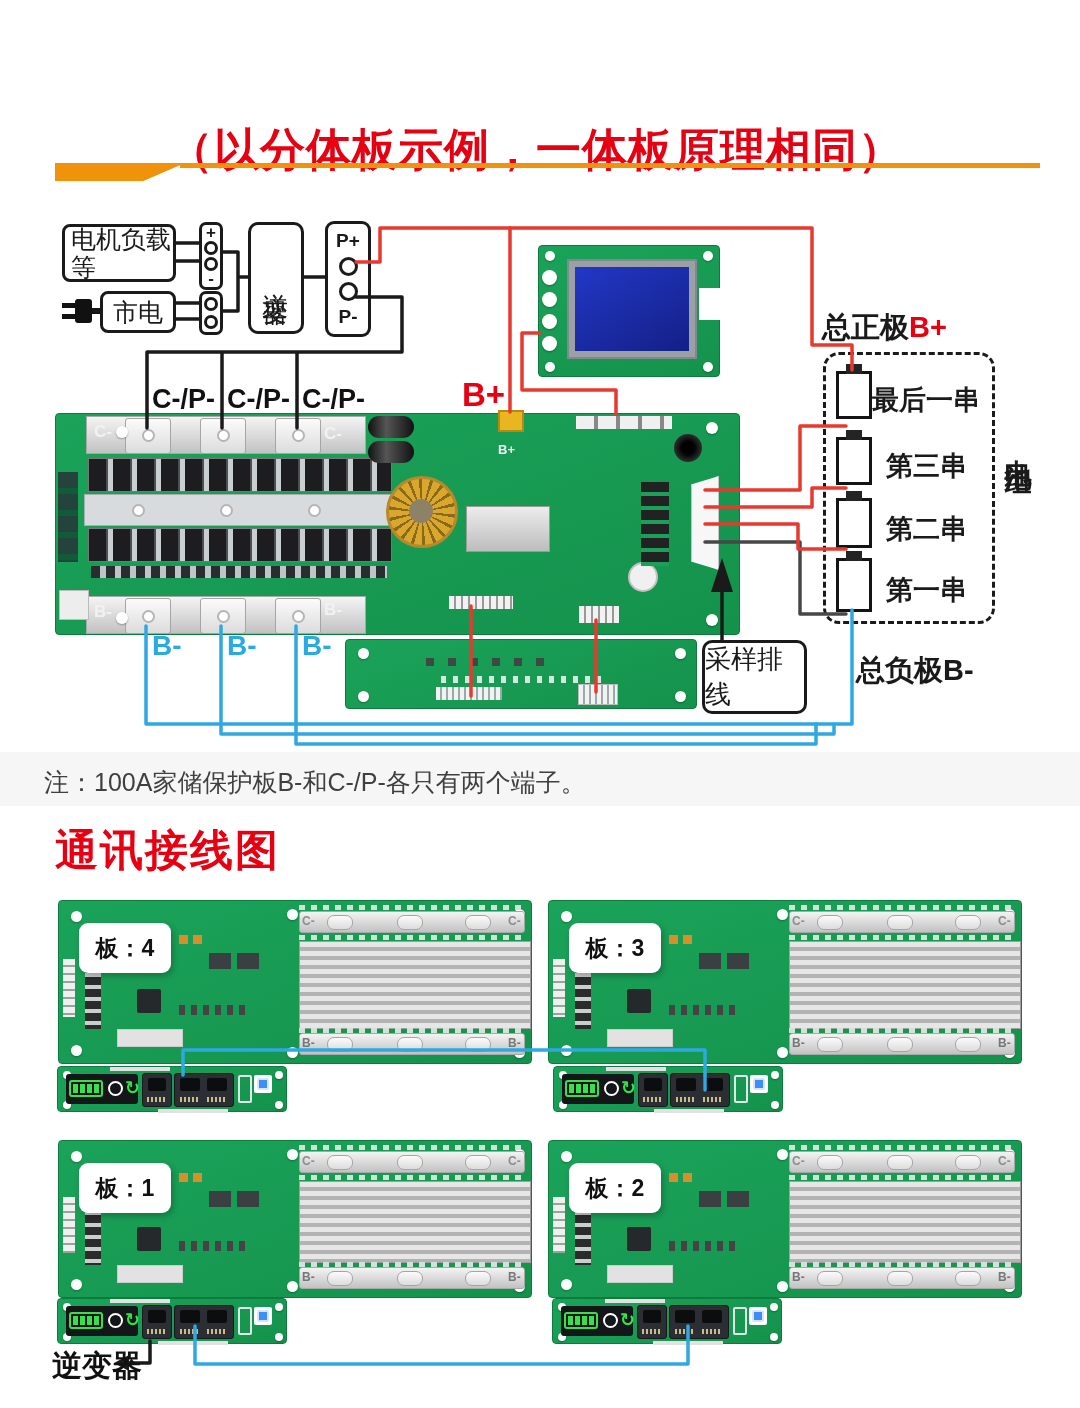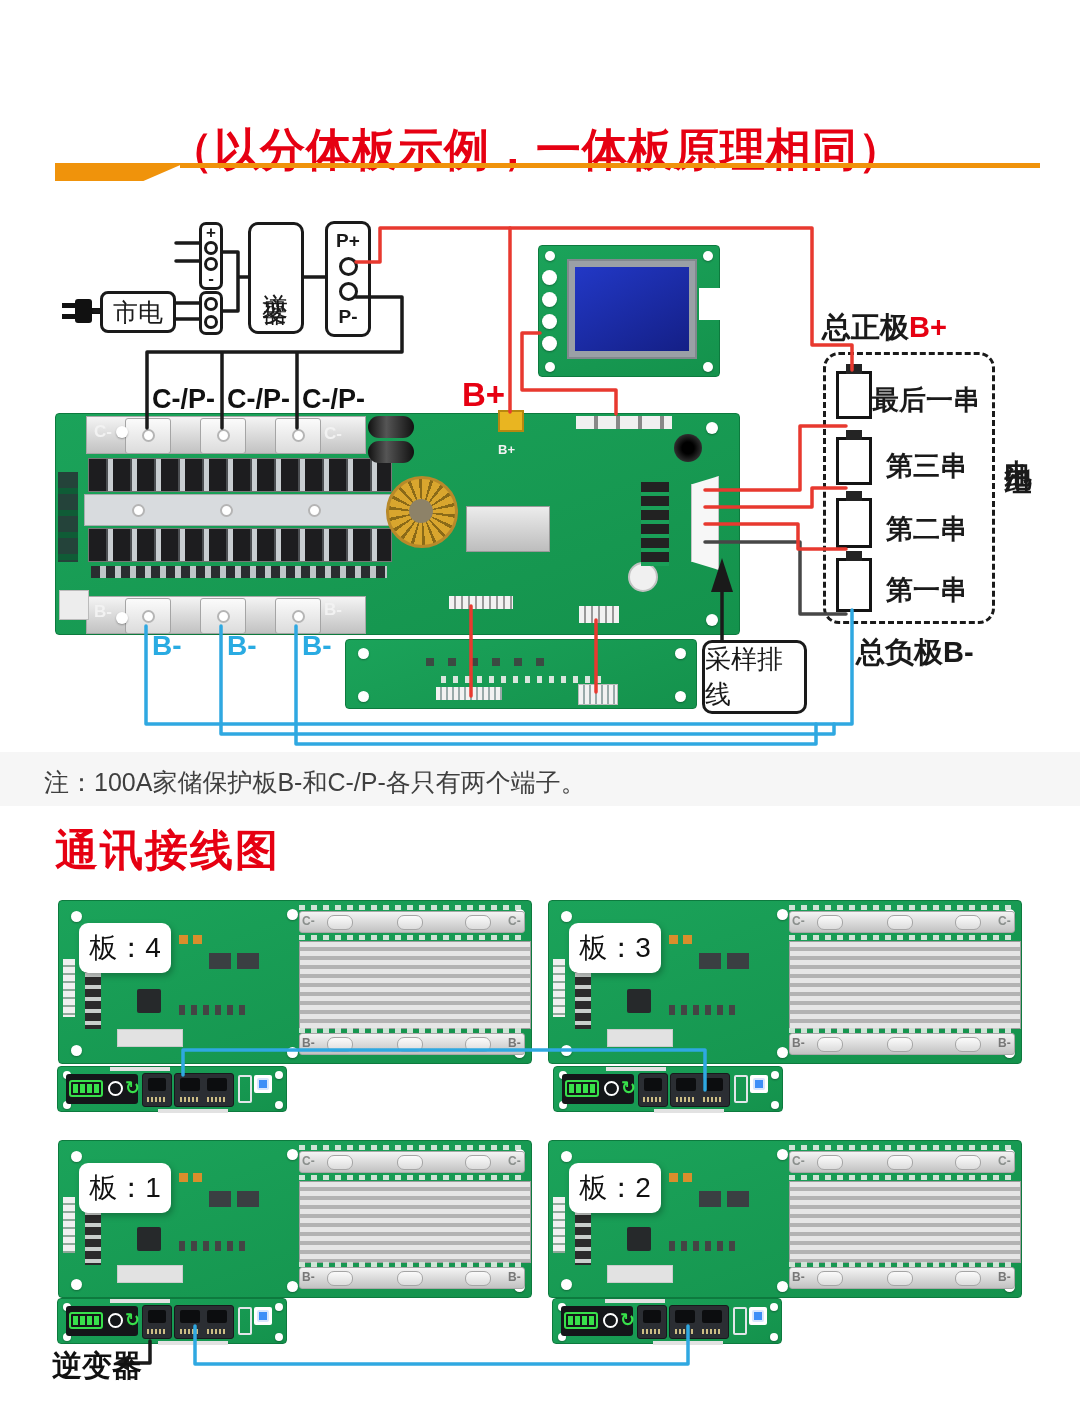--- a/index.html
+++ b/index.html
@@ -28,21 +28,21 @@
   .hole{position:absolute;background:#fff;border-radius:50%;box-shadow:0 1px 2px rgba(0,0,0,.3);}
   .busbar{position:absolute;background:linear-gradient(#f4f4f4,#c2c2c2);border:1px solid #a8a8a8;box-sizing:border-box;}
   .pad{position:absolute;background:linear-gradient(#fbfbfb,#dcdcdc);border:1px solid #a5a5a5;border-radius:3px;}
   .paddot{position:absolute;width:9px;height:9px;border-radius:50%;background:#fff;border:2px solid #b5b5b5;}
   .fetrow{position:absolute;background:repeating-linear-gradient(90deg,#1d1d1f 0 17px,#4c4f52 17px 19px,#c9ced1 19px 24px);border:1px solid #777;}
   .midstrip{position:absolute;background:#d8dbde;border:1px solid #a9adaf;}
   .silk{position:absolute;font-weight:bold;color:#f2f2f2;}
   .dotrow{position:absolute;height:5px;background:repeating-linear-gradient(90deg,#cfe3d6 0 6px,transparent 6px 12px);}
   .heatsink{position:absolute;background:repeating-linear-gradient(180deg,#e6e6e6 0 5px,#b3b3b3 5px 9px);border:1px solid #9e9e9e;}
   .badge{position:absolute;background:#fff;border-radius:9px;box-shadow:2px 3px 6px rgba(0,0,0,.25);
-         display:flex;align-items:center;justify-content:center;font-size:28px;font-weight:normal;color:#111;}
+         display:flex;align-items:center;justify-content:center;font-size:23px;font-weight:bold;color:#111;}
   .rj45{position:absolute;background:#2b2e33;border-radius:3px;border:1px solid #17191c;}
   .rjport{position:absolute;background:#0c0d0f;border-radius:2px;}
   .rjpins{position:absolute;height:5px;background:repeating-linear-gradient(90deg,#cdbd85 0 2px,transparent 2px 4px);}
   .darkmod{position:absolute;background:#141619;border-radius:3px;}
   .batticon{position:absolute;border:2px solid #38e14b;border-radius:3px;display:flex;align-items:center;gap:2px;padding:2px;box-sizing:border-box;}
   .batbar{width:6px;height:9px;background:#38e14b;}
   .pwricon{position:absolute;border:2px solid #fff;border-radius:50%;box-sizing:border-box;}
   .reficon{position:absolute;color:#38e14b;font-weight:bold;font-size:18px;line-height:18px;}
   .sticker{position:absolute;background:#e2e2e2;}
   .wslot{position:absolute;border:2px solid #e2e6e9;border-radius:2px;box-sizing:border-box;}
@@ -65,20 +65,23 @@
 </style>
 </head>
 <body>
 
 <div class="page">
 
   <div class="abs subtitle" style="left:168px;top:96px;">（以分体板示例，一体板原理相同）</div>
   <div class="abs accent-thick" style="left:55px;top:163px;width:130px;height:18px;"></div>
   <div class="abs accent-thin" style="left:180px;top:163px;width:860px;height:5px;"></div>
 
+  <div class="abs dbox z10" style="left:62px;top:224px;width:114px;height:58px;border-radius:8px;line-height:1.12;justify-content:flex-start;padding-left:6px;text-align:left;">
+      <span>电机负载等</span>
+    </div>
 
   <div class="abs z10" style="left:62px;top:299px;width:36px;height:26px;">
     <div class="abs" style="left:0;top:4px;width:14px;height:5px;background:#111;"></div>
     <div class="abs" style="left:0;top:15px;width:14px;height:5px;background:#111;"></div>
     <div class="abs" style="left:13px;top:0;width:17px;height:24px;background:#111;border-radius:3px;"></div>
     <div class="abs" style="left:29px;top:9px;width:9px;height:6px;background:#111;"></div>
   </div>
   <div class="abs dbox z10" style="left:100px;top:291px;width:76px;height:42px;border-radius:8px;">
       <span>市电</span>
     </div>
@@ -190,21 +193,21 @@
       <div class="cap"></div>
     </div>
   <div class="batlabel z45" style="left:872px;top:382px;">最后一串</div>
   <div class="batlabel z45" style="left:886px;top:448px;">第三串</div>
   <div class="batlabel z45" style="left:886px;top:511px;">第二串</div>
   <div class="batlabel z45" style="left:886px;top:572px;">第一串</div>
   <div class="abs vtext z45" style="left:1000px;top:438px;font-size:27px;font-weight:bold;">电池组</div>
   <div class="abs z45" style="left:822px;top:308px;font-size:29px;font-weight:bold;white-space:nowrap;">
     <span>总正极</span><span style="color:#e60012;">B+</span>
   </div>
-  <div class="abs z45" style="left:856px;top:633px;font-size:29px;font-weight:bold;">总负极B-</div>
+  <div class="abs z45" style="left:856px;top:651px;font-size:29px;font-weight:bold;">总负极B-</div>
 
   <div class="abs b-blue z45" style="left:152px;top:630px;">B-</div>
   <div class="abs b-blue z45" style="left:227px;top:630px;">B-</div>
   <div class="abs b-blue z45" style="left:302px;top:630px;">B-</div>
 
   <div class="abs pcb z10" style="left:345px;top:639px;width:352px;height:70px;">
     <div class="hole" style="left:12px;top:8px;width:11px;height:11px;"></div>
     <div class="hole" style="left:329px;top:8px;width:11px;height:11px;"></div>
     <div class="hole" style="left:12px;top:51px;width:11px;height:11px;"></div>
     <div class="hole" style="left:329px;top:51px;width:11px;height:11px;"></div>

